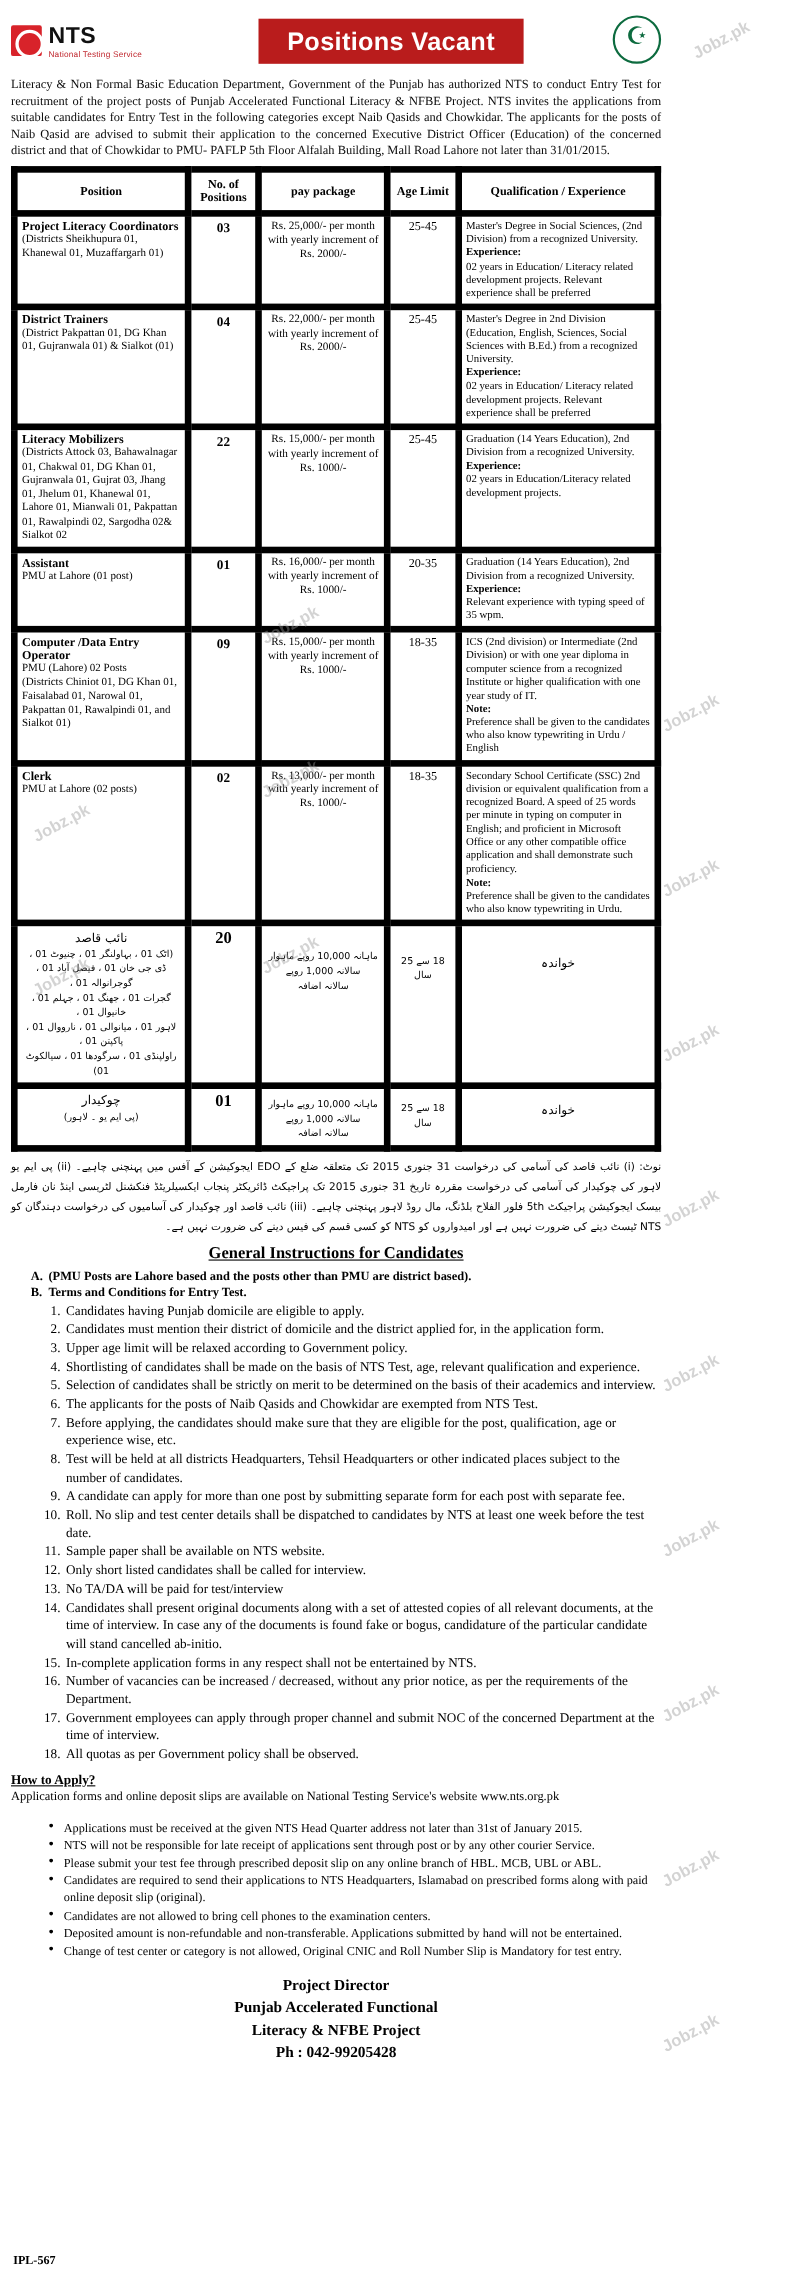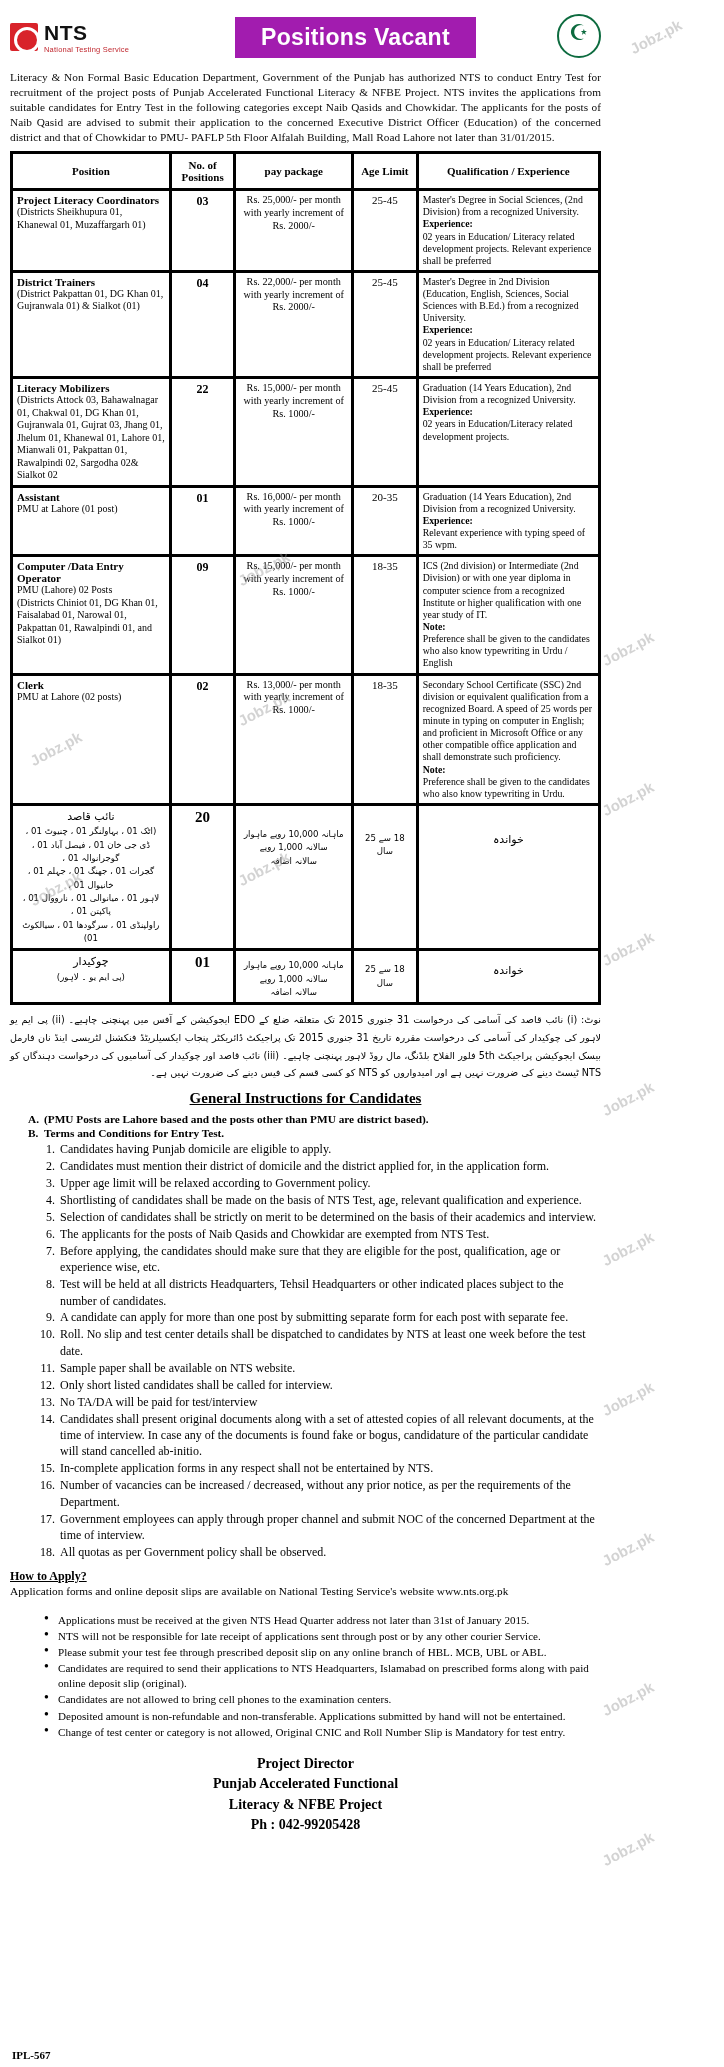--- a/index.html
+++ b/index.html
@@ -39,21 +39,21 @@
   }
   .nts-text .nts-big {
     font-family: "Liberation Sans", sans-serif;
     font-size: 21px; font-weight: bold; color: #111; letter-spacing: .5px;
   }
   .nts-text .nts-small {
     font-family: "Liberation Sans", sans-serif;
     font-size: 7.5px; color: #c0282f; letter-spacing: .2px;
   }
   .title-banner {
-    background: #a21caf;
+    background: #b91c1c;
     color: #fff;
     font-family: "Liberation Sans", sans-serif;
     font-size: 23px;
     font-weight: bold;
     padding: 7px 26px;
     letter-spacing: .3px;
   }
   .crest {
     width: 80px; text-align: right; color: #0d6b3f;
     font-size: 9px; line-height: 1.1;
@@ -75,21 +75,21 @@
     margin: 2px 0 6px 0;
     color: #0a0a0a;
   }
   
   table.main {
     width: 100%;
     border-collapse: collapse;
     font-size: 10.5px;
   }
   table.main th, table.main td {
-    border: 3px solid #000000;
+    border: 6px solid #000000;
     padding: 3px 4px;
     vertical-align: top;
   }
   table.main thead th {
     text-align: center;
     font-weight: bold;
     font-size: 11px;
     padding: 5px 3px;
     vertical-align: middle;
   }

